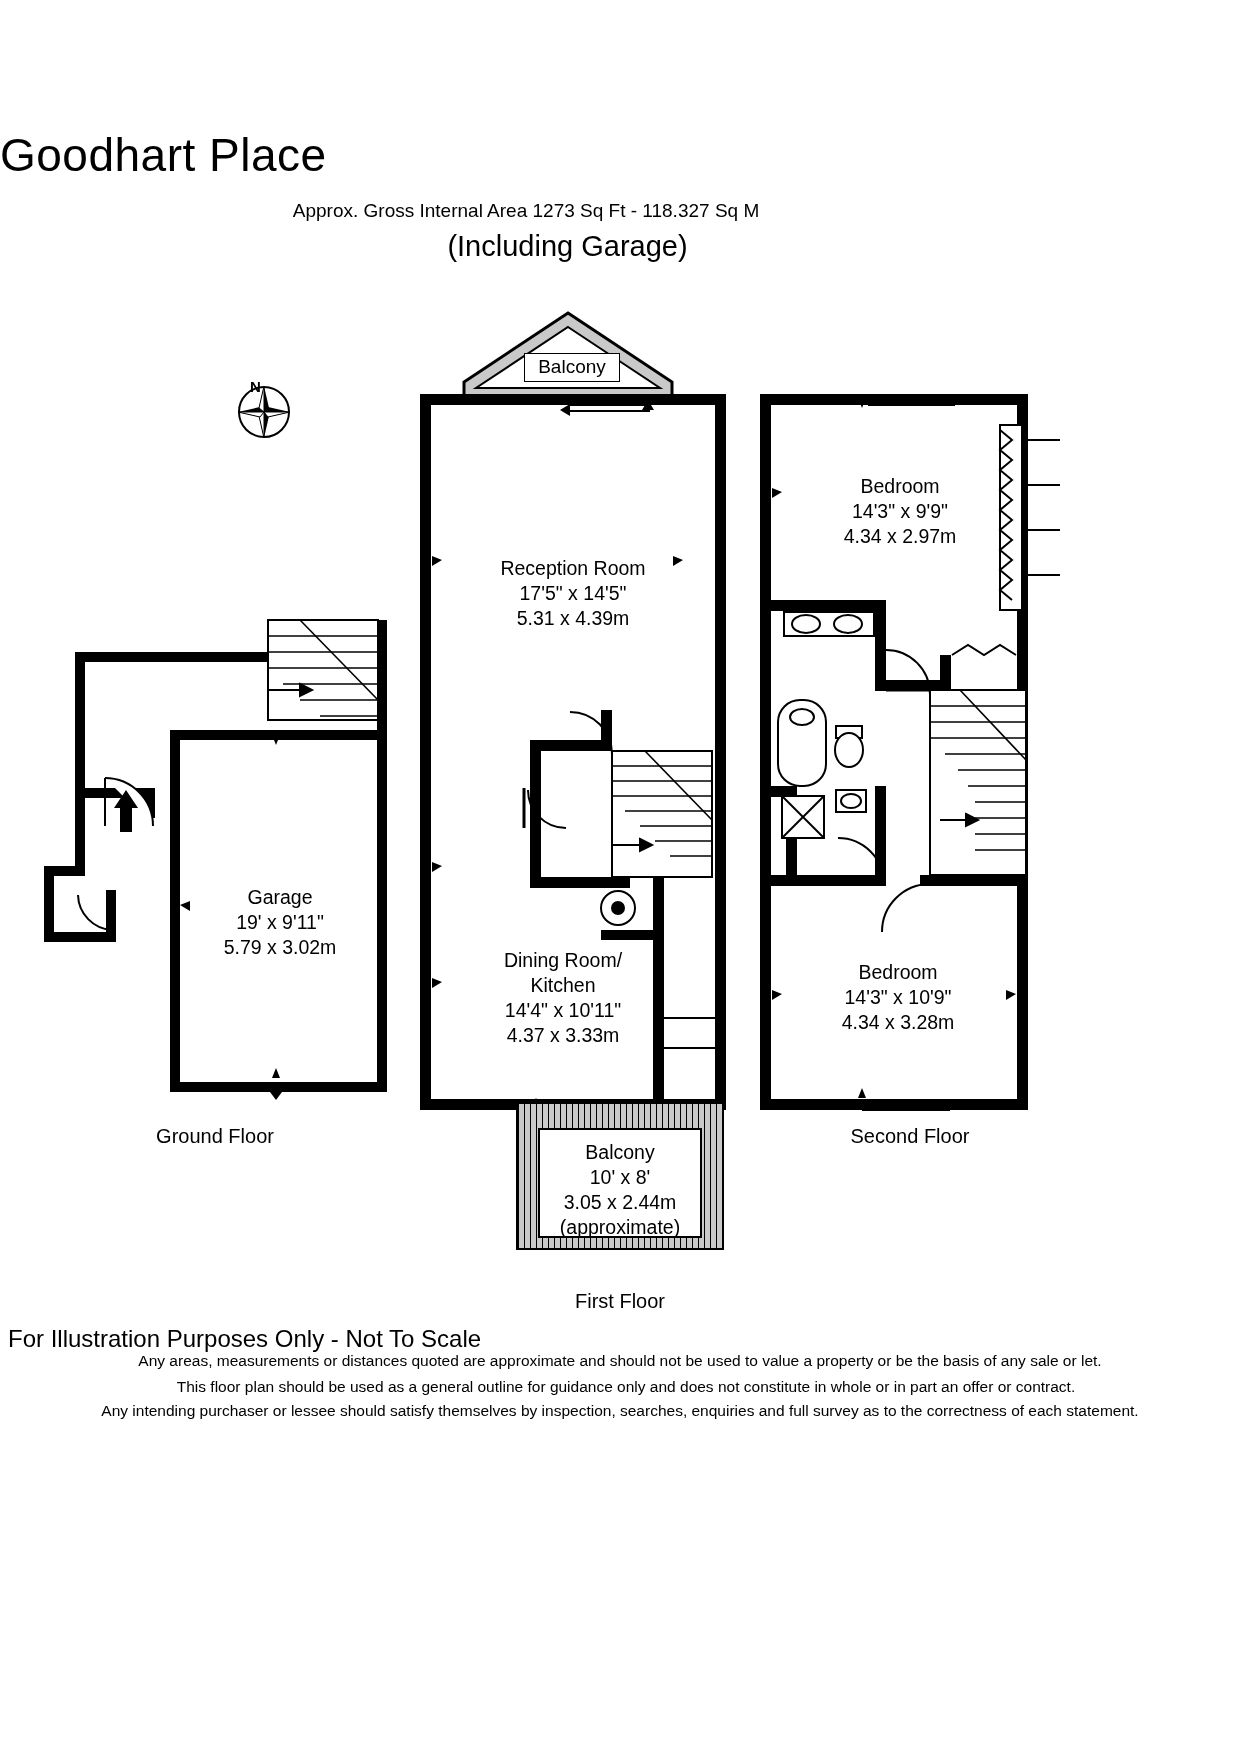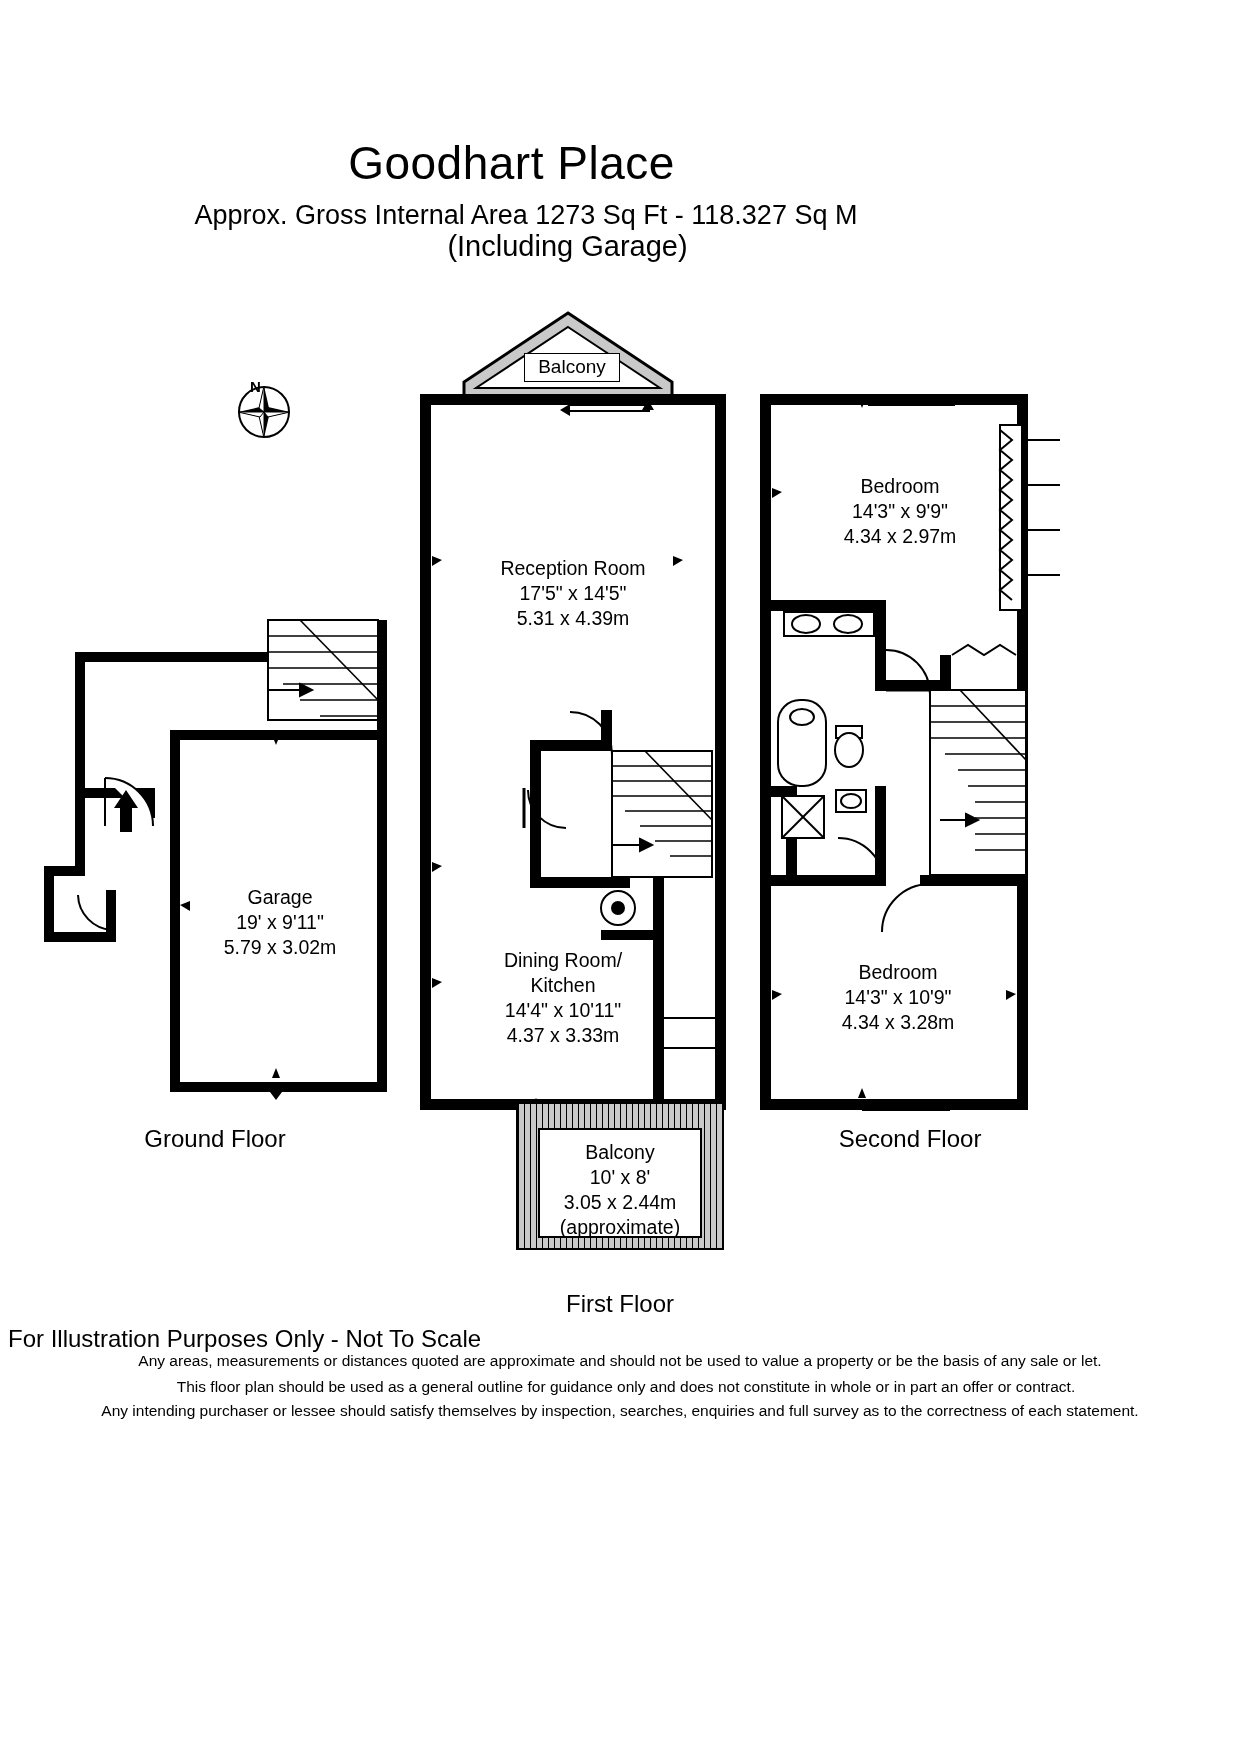--- a/index.html
+++ b/index.html
@@ -20,32 +20,30 @@
     width: 1240px;
     height: 1753px;
   }
 
   
   .title {
     position: absolute;
     top: 128px;
     left: 0;
     width: 1023px;
-    text-align: center;
     font-size: 46px;
     letter-spacing: 0.5px;
-    margin-top: 8px;
   }
   .subtitle1 {
     position: absolute;
     top: 200px;
     left: 0;
     width: 1052px;
     text-align: center;
-    font-size: 27px;
+    font-size: 19px;
   }
   .subtitle2 {
     position: absolute;
     top: 230px;
     left: 0;
     width: 1135px;
     text-align: center;
     font-size: 29px;
   }
 
@@ -61,21 +59,21 @@
     position: absolute;
     left: 18px;
     top: 0;
     font-size: 15px;
     font-weight: bold;
   }
 
   
   .floor-caption {
     position: absolute;
-    font-size: 24px;
+    font-size: 20px;
     text-align: center;
   }
 
   
   .room-label {
     position: absolute;
     text-align: center;
     font-size: 19.5px;
     line-height: 25px;
     white-space: nowrap;

